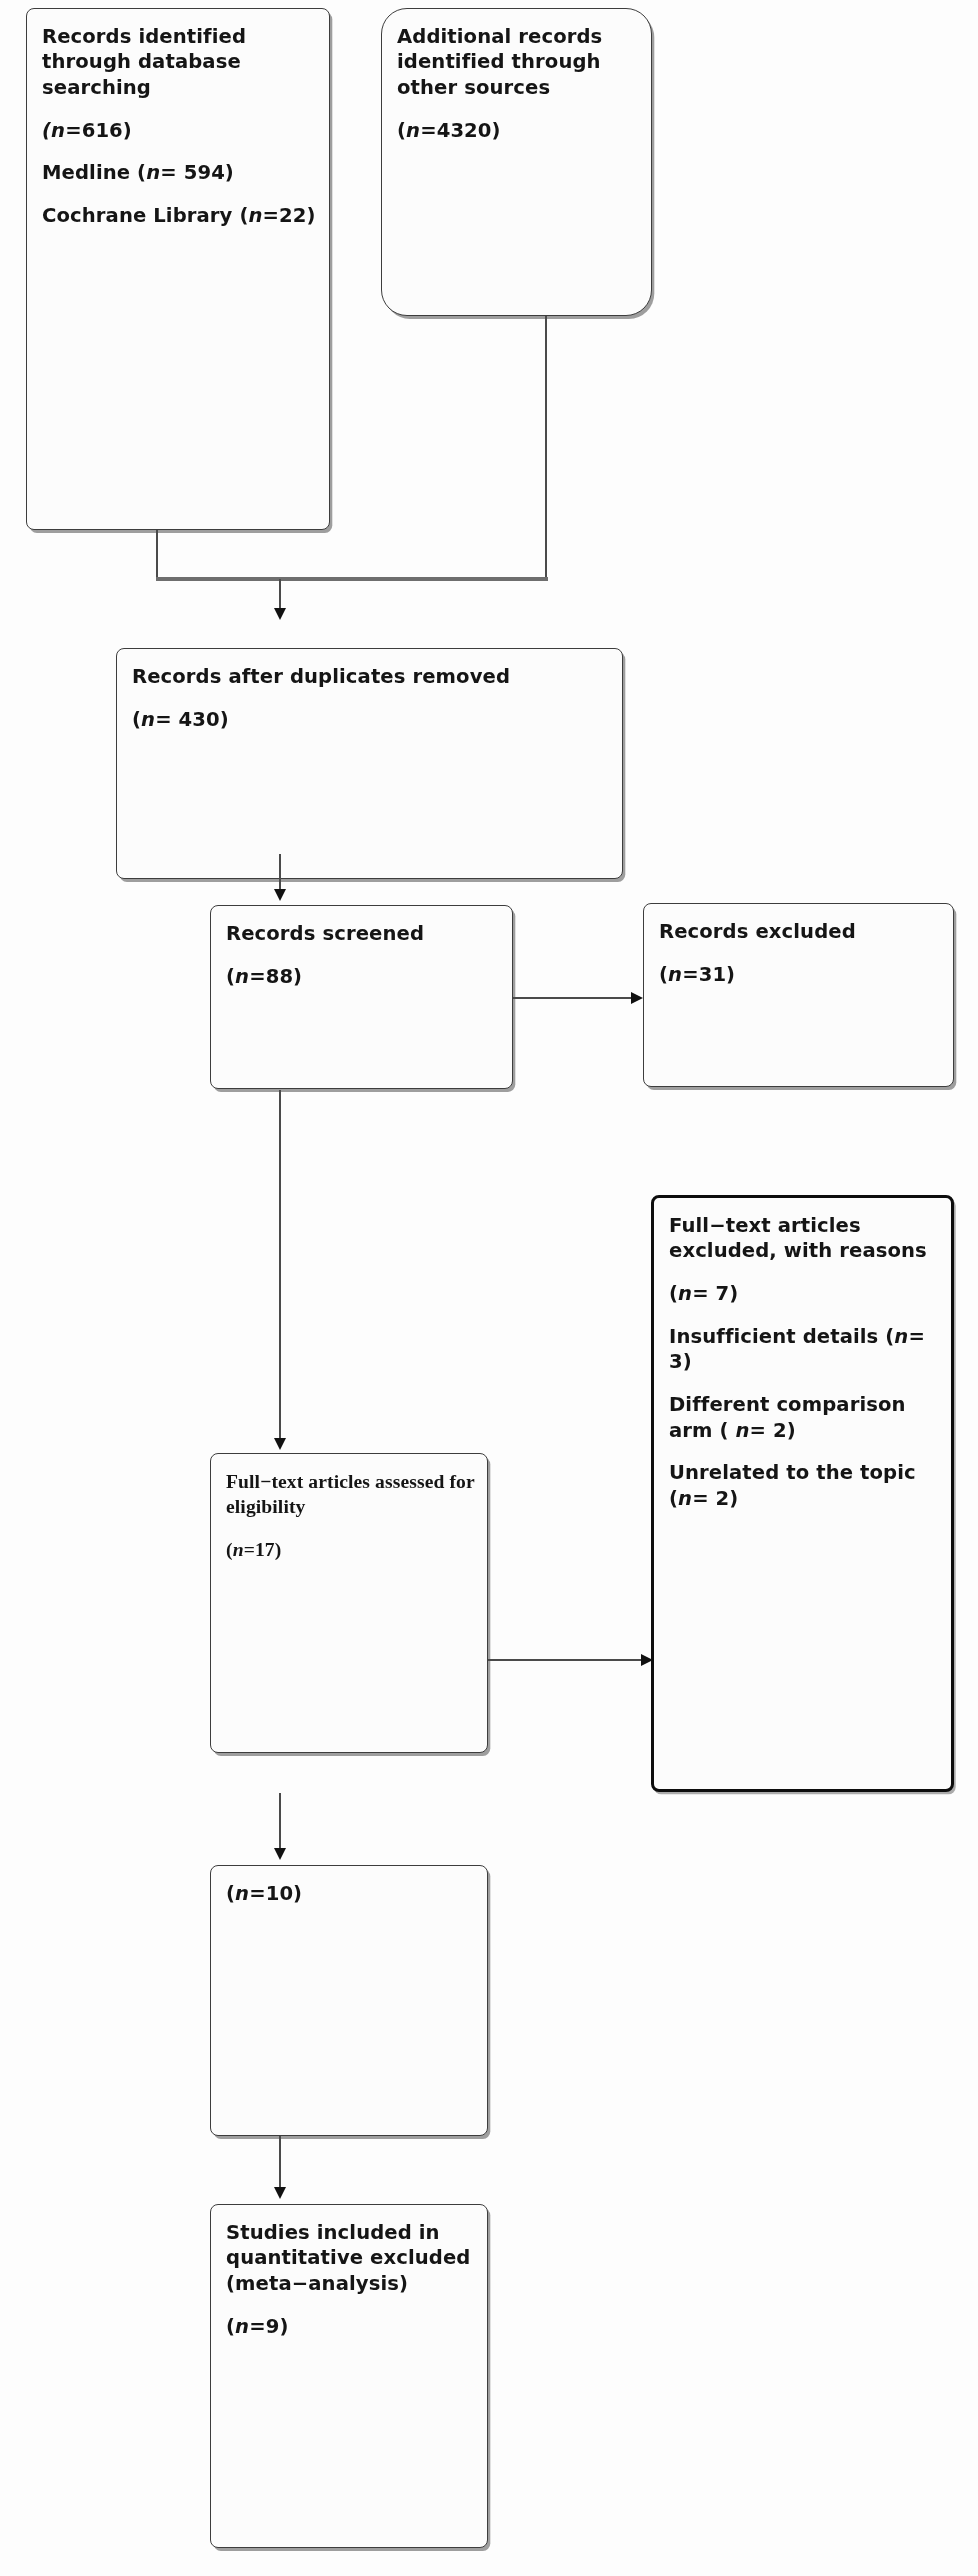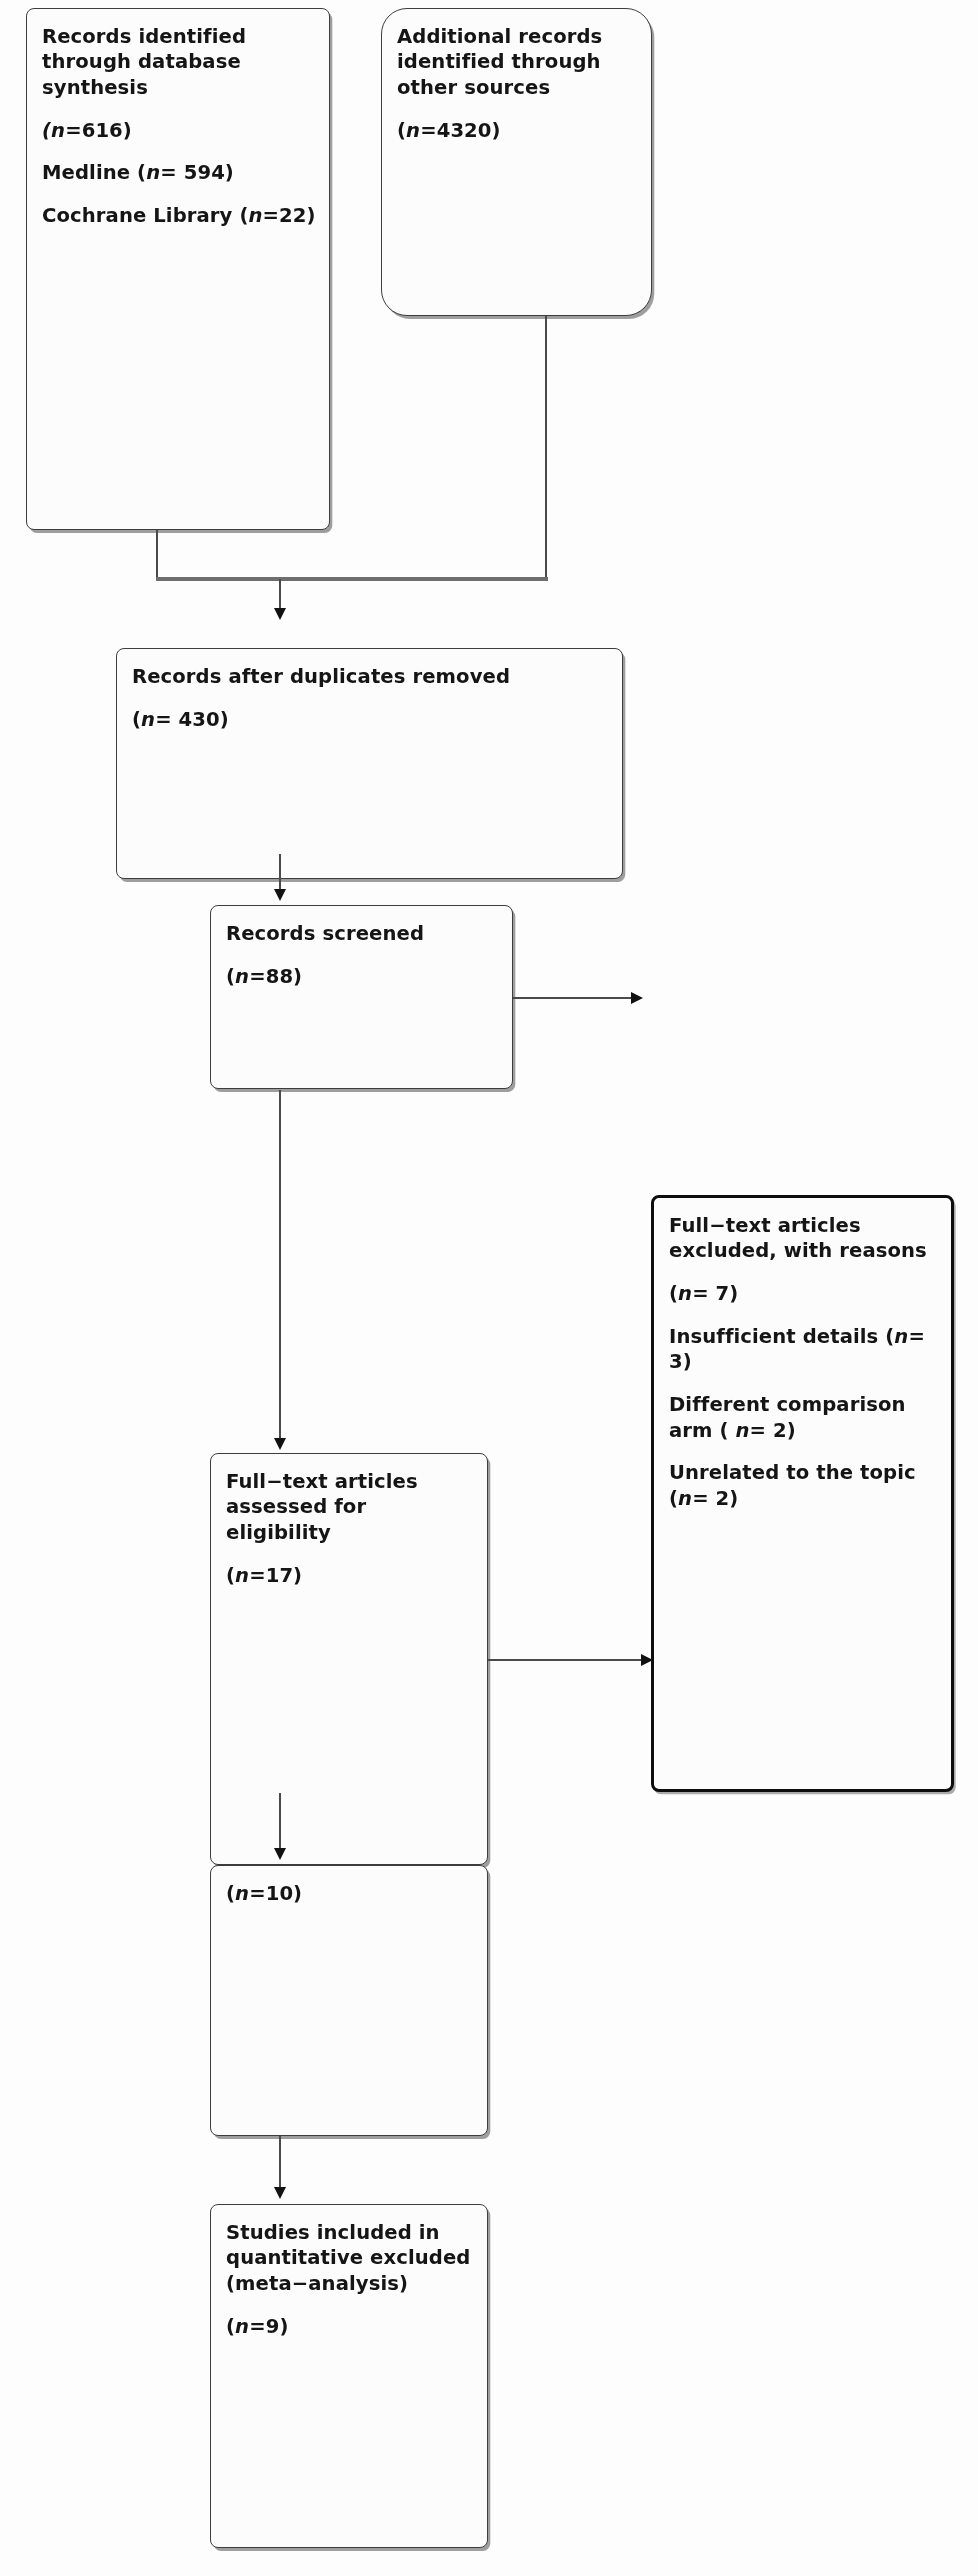--- a/index.html
+++ b/index.html
@@ -73,21 +73,21 @@
     border-bottom: 6.3px solid transparent;
     border-left: 12.7px solid #111111;
   }
 </style>
 </head>
 <body>
 
 <div id="diagram">
 
   <div class="node" style="left:26px; top:8px; width:304px; height:522px;">
-    <p>Records identified through database synthesis</p>
+    <p>Records identified through database searching</p>
     <p><span class="it">(</span><span class="it">n</span><span>=616)</span></p>
     <p><span>Medline (</span><span class="it">n</span><span>= 594)</span></p>
     <p><span>Cochrane Library (</span><span class="it">n</span><span>=22)</span></p>
   </div>
 
   <div class="node" style="left:381px; top:8px; width:271px; height:308px;border-radius:26px;">
     <p>Additional records identified through other sources</p>
     <p><span>(</span><span class="it">n</span><span>=4320)</span></p>
   </div>
 
@@ -106,36 +106,40 @@
   </div>
 
   <div class="seg v" style="left:279px; top:854px; height:36px;"></div>
   <div class="arrowhead-down" style="left:274px; top:889px;"></div>
 
   <div class="node" style="left:210px; top:905px; width:303px; height:184px;">
     <p>Records screened</p>
     <p><span>(</span><span class="it">n</span><span>=88)</span></p>
   </div>
 
+  <div class="node" style="left:643px; top:903px; width:311px; height:184px;">
+    <p>Records excluded</p>
+    <p><span>(</span><span class="it">n</span><span>=31)</span></p>
+  </div>
 
   <div class="seg h" style="left:513px; top:997px; width:120px;"></div>
   <div class="arrowhead-right" style="left:631px; top:992px;"></div>
 
   <div class="seg v" style="left:279px; top:1090px; height:349px;"></div>
   <div class="arrowhead-down" style="left:274px; top:1438px;"></div>
 
   <div class="node thick" style="left:651px; top:1195px; width:303px; height:597px;">
     <p>Full−text articles excluded, with reasons</p>
     <p><span>(</span><span class="it">n</span><span>= 7)</span></p>
     <p><span>Insufficient details (</span><span class="it">n</span><span>= 3)</span></p>
     <p><span>Different comparison arm ( </span><span class="it">n</span><span>= 2)</span></p>
     <p><span>Unrelated to the topic (</span><span class="it">n</span><span>= 2)</span></p>
   </div>
 
-  <div class="node" style="left:210px; top:1453px; width:278px; height:412px;">
+  <div class="node" style="left:210px; top:1453px; width:278px; height:300px;font-family:Liberation Serif, serif;">
     <p>Full−text articles assessed for eligibility</p>
     <p><span>(</span><span class="it">n</span><span>=17)</span></p>
   </div>
 
   <div class="seg h" style="left:488px; top:1659px; width:155px;"></div>
   <div class="arrowhead-right" style="left:641px; top:1654px;"></div>
 
   <div class="seg v" style="left:279px; top:1793px; width:2.3px; height:58px;"></div>
   <div class="arrowhead-down" style="left:274px; top:1848px;"></div>
 

